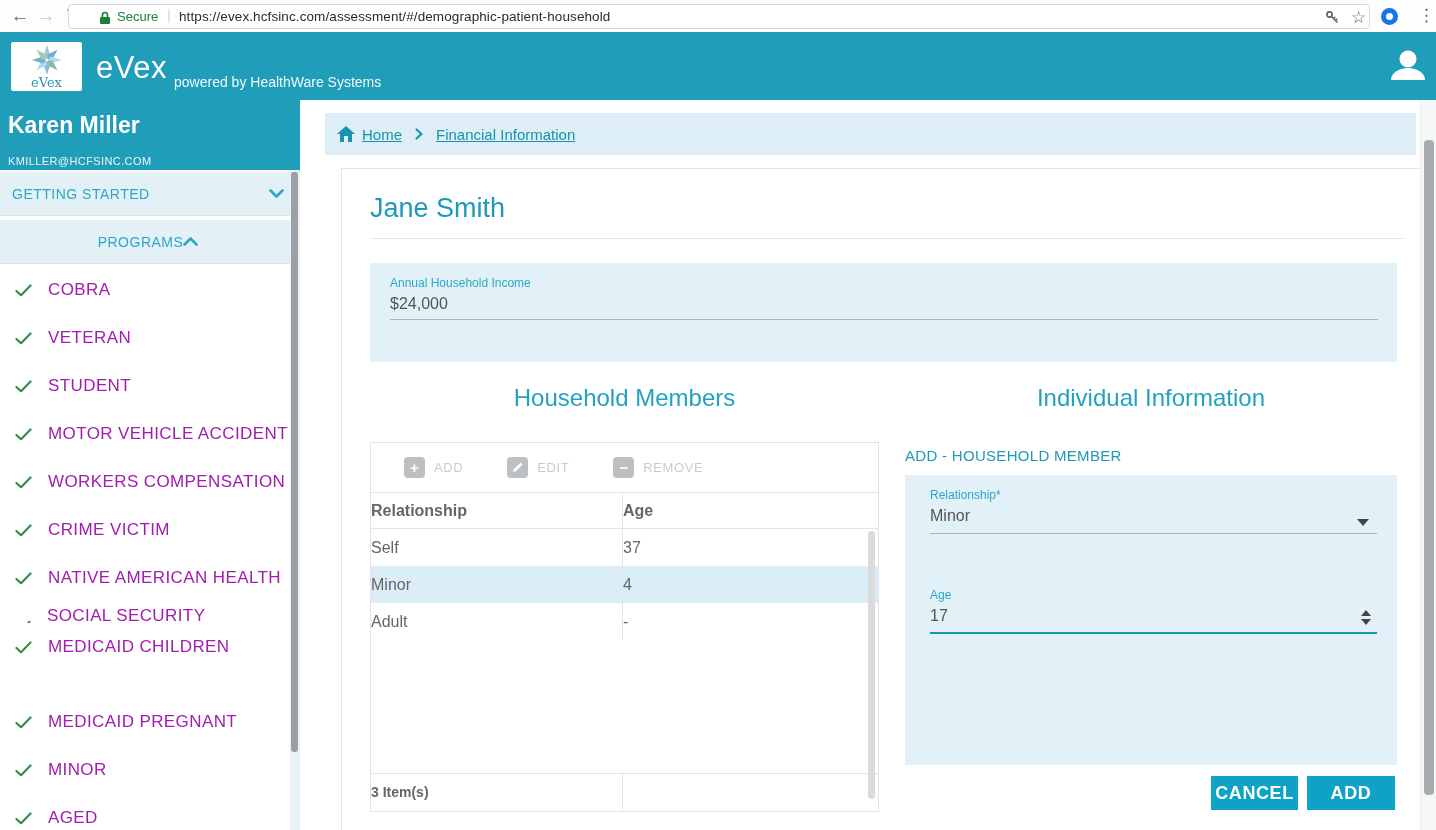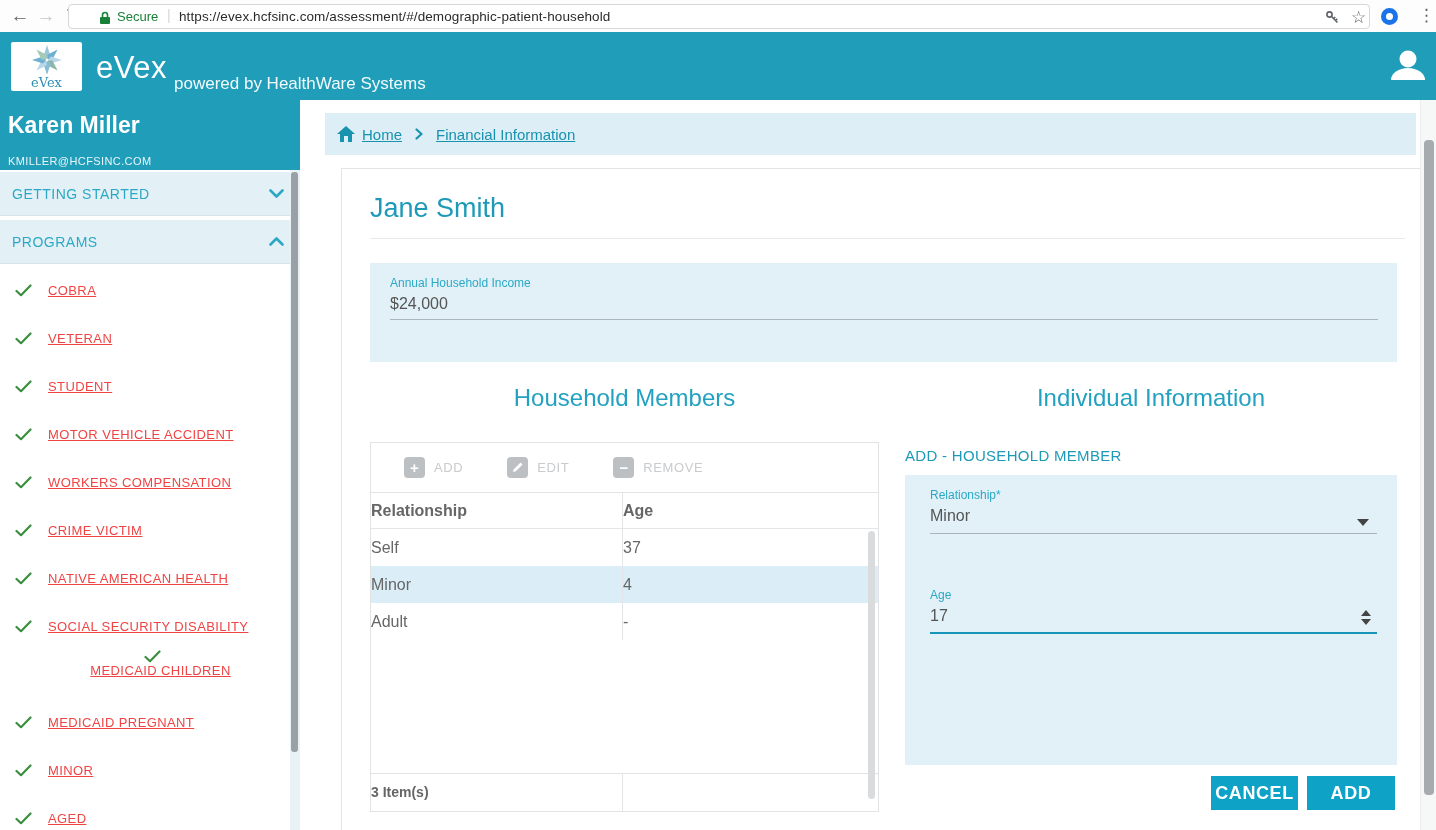--- a/index.html
+++ b/index.html
@@ -20,35 +20,35 @@
   #url-text { position:absolute; left:110px; top:4px; font-size:13.5px; color:#2b2b2b; letter-spacing:0.1px; }
   #ext-ring { position:absolute; left:1381px; top:8px; width:17px; height:17px; border:5px solid #1a73e8;
               border-radius:50%; cursor:pointer; }
   .chrome-ic { position:absolute; top:3px; font-size:16px; color:#5f6368; cursor:pointer; }
 
   
   #appheader { position:absolute; left:0; top:32px; width:1436px; height:68px; background:#1f9db9; }
   #logo-box { position:absolute; left:11px; top:10px; width:71px; height:49px; background:#fff;
               border-radius:2px; text-align:center; cursor:pointer; }
   #brand { position:absolute; left:96px; top:18px; font-size:31px; color:#fff; letter-spacing:0.5px; }
-  #tagline { position:absolute; left:174px; top:42px; font-size:17px; color:#f2fafc; }
+  #tagline { position:absolute; left:174px; top:42px; font-size:14px; color:#f2fafc; }
   #user-icon { position:absolute; left:1389px; top:15px; cursor:pointer; }
 
   
   #sidebar { position:absolute; left:0; top:100px; width:300px; height:730px; background:#fff; }
   #side-user { position:absolute; left:0; top:0; width:300px; height:70px; background:#1f9db9; padding:12px 0 0 8px; }
   #side-user .name { font-size:23px; font-weight:bold; color:#fff; }
   #side-user .email { font-size:11px; color:#eaf6f9; letter-spacing:0.4px; margin-top:16px; }
   .side-section { position:absolute; left:0; width:300px; height:44px; background:#e3f1f7;
                   border-bottom:1px solid #d9e2e6; display:flex; align-items:center;
                   justify-content:space-between; padding:0 16px 0 12px; cursor:pointer; }
   .side-section .lbl { font-size:14px; color:#2ba8c6; letter-spacing:0.5px; }
   .side-item { position:absolute; left:0; width:290px; height:48px; display:flex; align-items:center;
                padding-left:15px; cursor:pointer; background:#fff; }
-  .side-item .lbl { font-size:13px; color:#ef4444; letter-spacing:0.4px; margin-left:16px;text-decoration:underline; }
+  .side-item .lbl { font-size:17px; color:#a21caf; letter-spacing:0.4px; margin-left:16px; }
   #side-track { position:absolute; left:290px; top:70px; width:10px; height:660px; background:#e9f2f7; }
   #side-thumb { position:absolute; left:1px; top:2px; width:7px; height:580px; background:#9aa1a6; border-radius:3px; cursor:pointer; }
 
   
   #main { position:absolute; left:300px; top:100px; width:1120px; height:730px; background:#fff; }
   #breadcrumb { position:absolute; left:25px; top:13px; width:1091px; height:42px; background:#ddeef7;
                 display:flex; align-items:center; padding-left:12px; }
   .crumb-link { font-size:15px; color:#1793ae; text-decoration:underline; cursor:pointer; }
   #card { position:absolute; left:41px; top:68px; width:1091px; height:743px; background:#fff;
           border:1px solid #e2e4e5; }
@@ -167,21 +167,21 @@
       <div class="name">Karen Miller</div>
       <div class="email">KMILLER@HCFSINC.COM</div>
     </div>
 
     <div class="side-section" style="top:72px;">
       <span class="lbl">GETTING STARTED</span>
       <svg width="15" height="9" viewBox="0 0 15 9">
         <polyline points="1.5,1.5 7.5,7.5 13.5,1.5" fill="none" stroke="#2ba8c6" stroke-width="2.6" stroke-linecap="round" stroke-linejoin="round"></polyline>
       </svg>
     </div>
-    <div class="side-section" style="top:120px;">
+    <div class="side-section" style="top:120px;justify-content:center;">
       <span class="lbl">PROGRAMS</span>
       <svg width="15" height="9" viewBox="0 0 15 9">
         <polyline points="1.5,7.5 7.5,1.5 13.5,7.5" fill="none" stroke="#2ba8c6" stroke-width="2.6" stroke-linecap="round" stroke-linejoin="round"></polyline>
       </svg>
     </div>
 
     <div class="side-item" style="top:166px;">
       <svg width="17" height="13" viewBox="0 0 17 13">
           <polyline points="1.5,7 6,11.2 15.5,1.5" fill="none" stroke="#3a8e3f" stroke-width="2.2" stroke-linecap="round" stroke-linejoin="round"></polyline>
         </svg>
@@ -222,21 +222,21 @@
           <polyline points="1.5,7 6,11.2 15.5,1.5" fill="none" stroke="#3a8e3f" stroke-width="2.2" stroke-linecap="round" stroke-linejoin="round"></polyline>
         </svg>
       <span class="lbl">NATIVE AMERICAN HEALTH</span>
     </div>
     <div class="side-item" style="top:502px;">
       <svg width="17" height="13" viewBox="0 0 17 13">
           <polyline points="1.5,7 6,11.2 15.5,1.5" fill="none" stroke="#3a8e3f" stroke-width="2.2" stroke-linecap="round" stroke-linejoin="round"></polyline>
         </svg>
       <span class="lbl">SOCIAL SECURITY DISABILITY</span>
     </div>
-    <div class="side-item" style="top:550px;flex-direction:column;">
+    <div class="side-item" style="top:523px;">
       <svg width="17" height="13" viewBox="0 0 17 13">
           <polyline points="1.5,7 6,11.2 15.5,1.5" fill="none" stroke="#3a8e3f" stroke-width="2.2" stroke-linecap="round" stroke-linejoin="round"></polyline>
         </svg>
       <span class="lbl">MEDICAID CHILDREN</span>
     </div>
     <div class="side-item" style="top:598px;">
       <svg width="17" height="13" viewBox="0 0 17 13">
           <polyline points="1.5,7 6,11.2 15.5,1.5" fill="none" stroke="#3a8e3f" stroke-width="2.2" stroke-linecap="round" stroke-linejoin="round"></polyline>
         </svg>
       <span class="lbl">MEDICAID PREGNANT</span>

